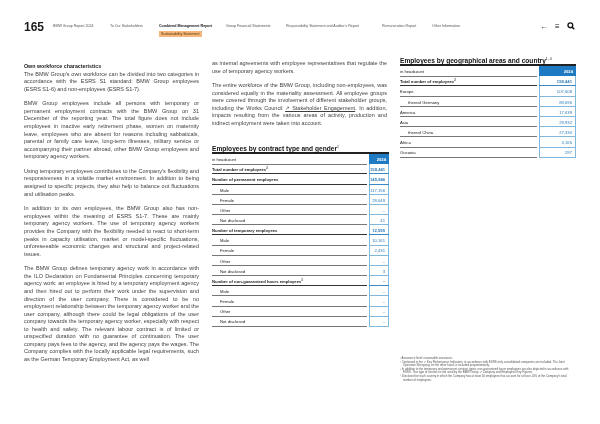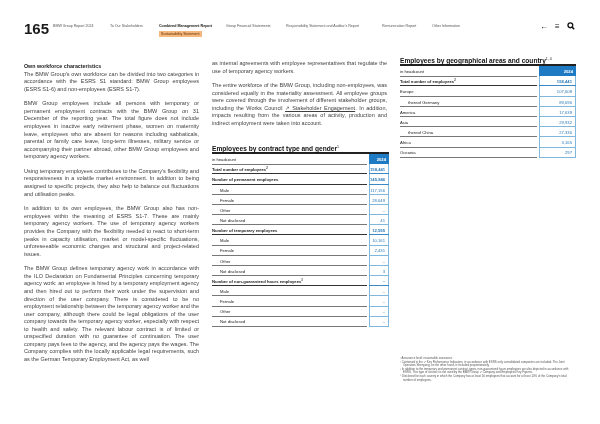--- a/index.html
+++ b/index.html
@@ -1,21 +1,21 @@
 <!DOCTYPE html>
 <html><head>
 <meta charset="utf-8">
 <style>
   * { box-sizing: border-box; margin: 0; padding: 0; }
   html, body { width: 600px; height: 424px; background: #ffffff; overflow: hidden; }
   body { font-family: "Liberation Sans", sans-serif; color: #3a3a3a; position: relative; }
 
   
   .header { position: absolute; left: 0; top: 0; width: 600px; height: 48px; }
-  .page-num { position: absolute; left: 24px; top: 20px; font-size: 15px; font-weight: bold; color: #1a1a1a; }
+  .page-num { position: absolute; left: 24px; top: 20px; font-size: 12px; font-weight: bold; color: #1a1a1a; }
   .nav { position: absolute; left: 53px; top: 24px; display: flex; gap: 0; font-size: 3.6px; color: #555; }
   .nav-item { position: absolute; top: 0; white-space: nowrap; }
   .nav-item.active { font-weight: bold; color: #111; }
   .sub-tab { position: absolute; left: 159px; top: 31px; background: #f6b77c; color: #5a3000; font-size: 3.6px; padding: 1px 2px; white-space: nowrap; }
   .icons { position: absolute; left: 540px; top: 22px; display: flex; gap: 7px; align-items: center; }
   .icons span { font-size: 8px; color: #111; font-weight: bold; line-height: 8px; }
 
   
   .col { position: absolute; font-size: 5.5px; line-height: 7.55px; text-align: justify; color: #3f3f3f; }
   .col p { margin-bottom: 7.2px; }

